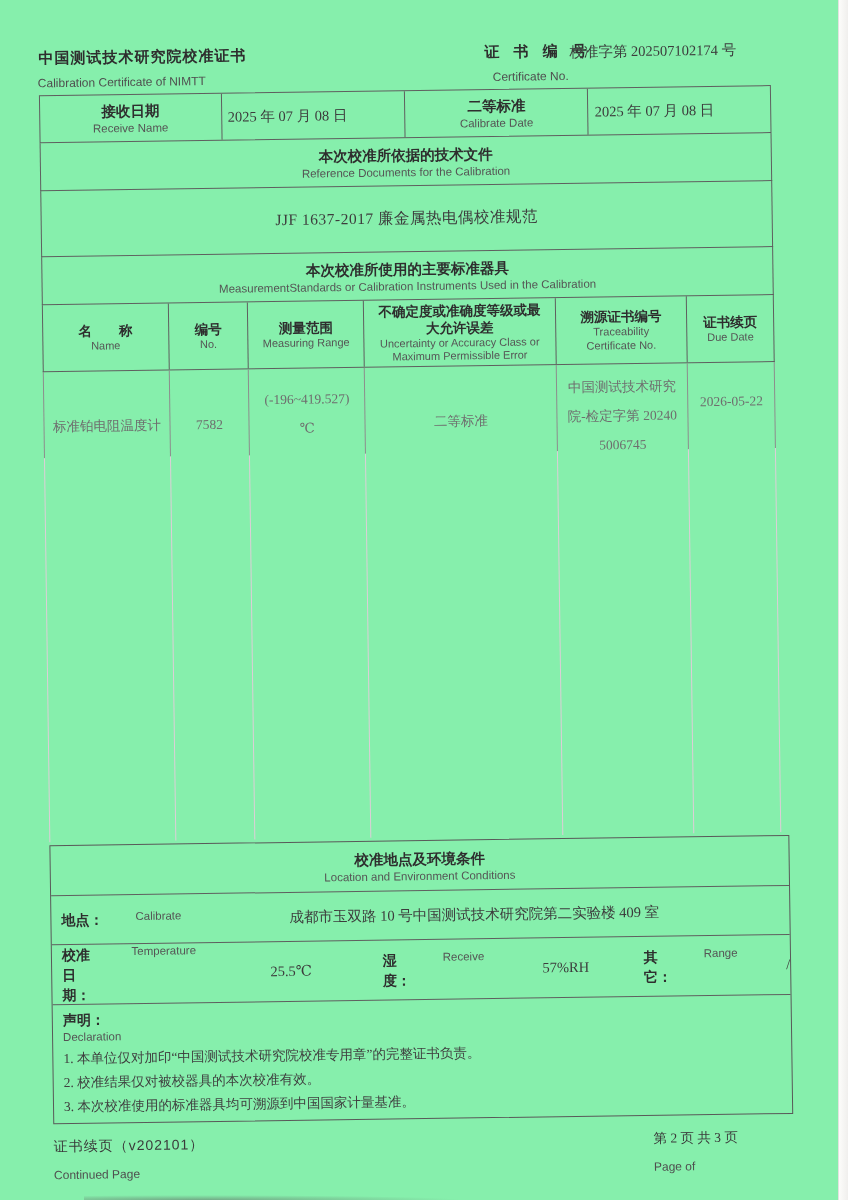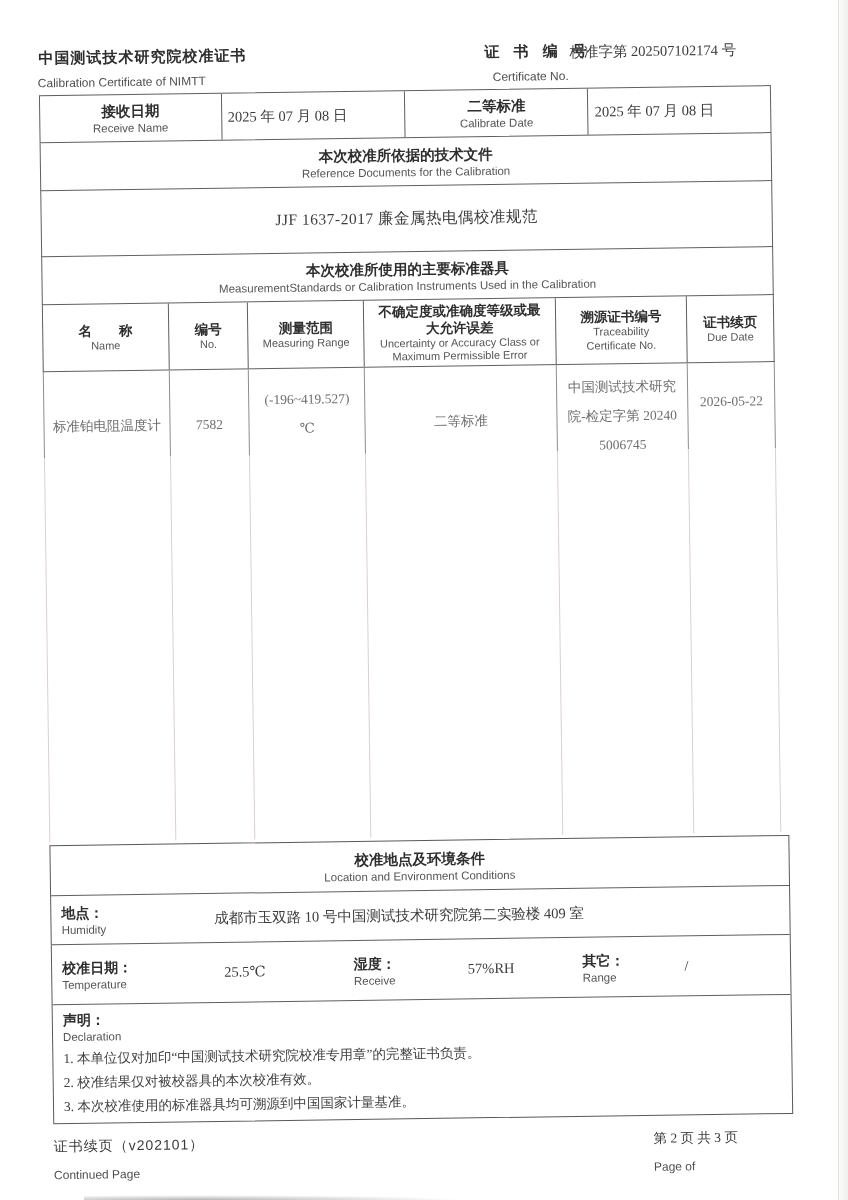--- a/index.html
+++ b/index.html
@@ -1,18 +1,18 @@
 <!DOCTYPE html>
 <html><head>
 <meta charset="utf-8">
 <style>
   html,body { margin:0; padding:0; background:#e9e9e7; }
   .sheet {
     position:relative; width:848px; height:1200px; margin:0 auto;
-    background:#ffffff; overflow:hidden;
+    background:#86efac; overflow:hidden;
     font-family:"Liberation Sans","DejaVu Sans",sans-serif;
     color:#333;
   }
   .content { position:absolute; left:0; top:0; width:848px;
     transform:rotate(-0.8deg); transform-origin:424px 600px; }
 
   
   .hdr { position:relative; height:90px; }
   .hdr .title-zh { position:absolute; left:46px; top:44px; font-size:15px; font-weight:600; letter-spacing:1px; color:#2e2e2e; }
   .hdr .title-en { position:absolute; left:45px; top:71px; font-size:12px; color:#4f4f4f; }
@@ -59,21 +59,21 @@
   .r-ghost { height:384px; border-bottom:none; border-top:none;
     border-left-color:#dccfd7; border-right-color:#dccfd7; }
   .r-ghost > div { border-right-color:#dccfd7; }
 
   
   .lbox { margin:3px 0 0 46px; width:740px; box-sizing:border-box; border:1px solid #595959; }
   .lrow { display:flex; box-sizing:border-box; border-bottom:1px solid #5f5f5f; }
   .lrow:last-child { border-bottom:none; }
   .l-head { height:50px; flex-direction:column; justify-content:center; align-items:center; text-align:center; }
   .l-loc { height:49px; align-items:center; padding-left:10px; }
-  .labelblk { display:flex; flex-direction:column; justify-content:center; }
+  .labelblk { display:flex; flex-direction:row; justify-content:center;gap:32px; }
   .labelblk .zh { font-size:14px; }
   .l-loc .addr { margin-left:108px; font-size:14.5px; color:#3c3c3c; }
   .l-env { height:60px; align-items:center; padding-left:10px; }
   .envval { font-size:14.5px; color:#3c3c3c; }
   .sp1{width:92px}.sp2{width:88px}.sp3{width:72px}.sp4{width:68px}.sp5{width:60px}
   .l-decl { min-height:96px; flex-direction:column; padding:6px 10px 4px; }
   .decl-zh { font-size:14px; font-weight:600; color:#2e2e2e; line-height:18px; }
   .decl-en { font-size:11.5px; color:#555; line-height:16px; margin-bottom:2px; }
   .decl-item { font-family:"Liberation Serif","DejaVu Serif",serif; font-size:13.5px; color:#3f3f3f; line-height:24px; }
 
@@ -180,21 +180,21 @@
 
     <div class="lbox">
       <div class="lrow l-head">
         <span class="zh">校准地点及环境条件</span>
         <span class="en">Location and Environment Conditions</span>
       </div>
 
       <div class="lrow l-loc">
         <div class="labelblk">
           <span class="zh">地点：</span>
-          <span class="en">Humidity</span>
+          <span class="en">Calibrate</span>
         </div>
         <div class="addr serif">成都市玉双路 10 号中国测试技术研究院第二实验楼 409 室</div>
       </div>
 
       <div class="lrow l-env">
         <div class="labelblk">
           <span class="zh">校准日期：</span>
           <span class="en">Temperature</span>
         </div>
         <div class="sp1"></div>

